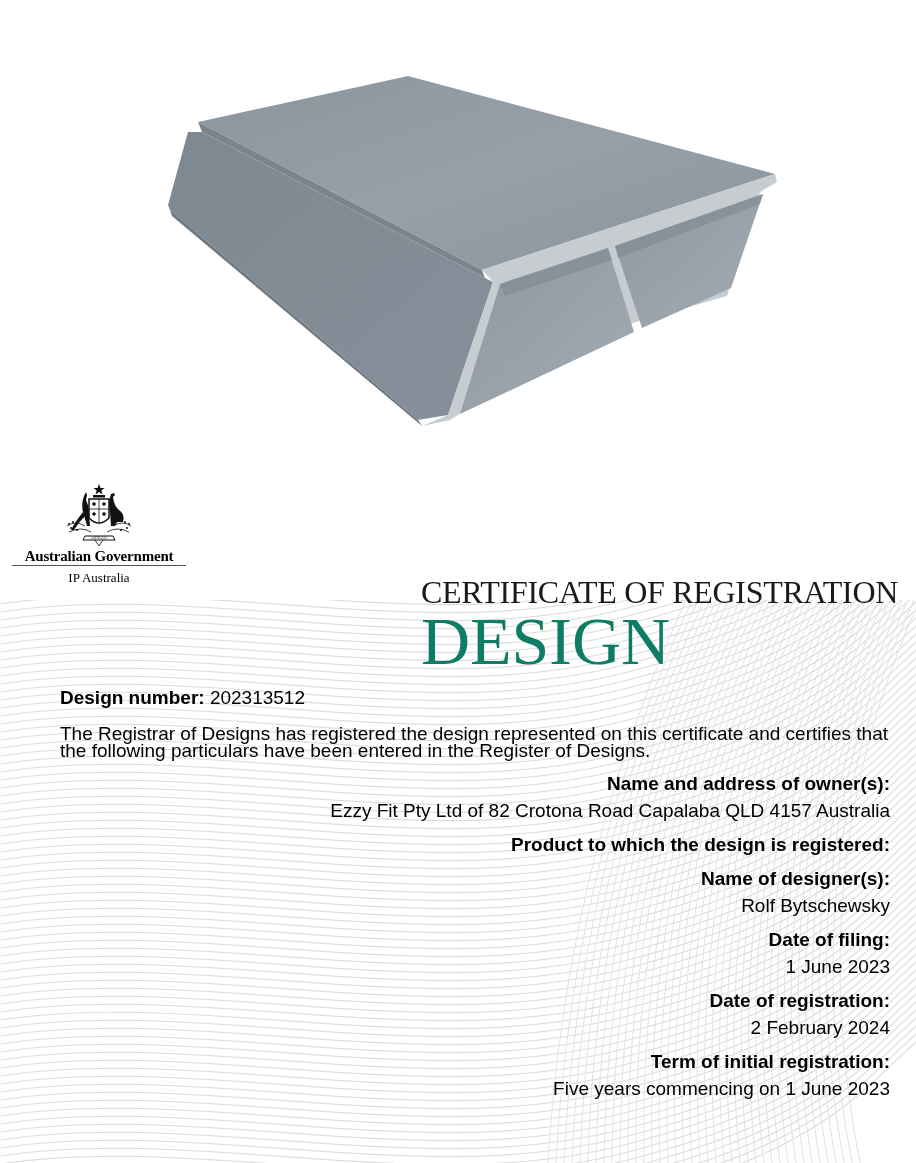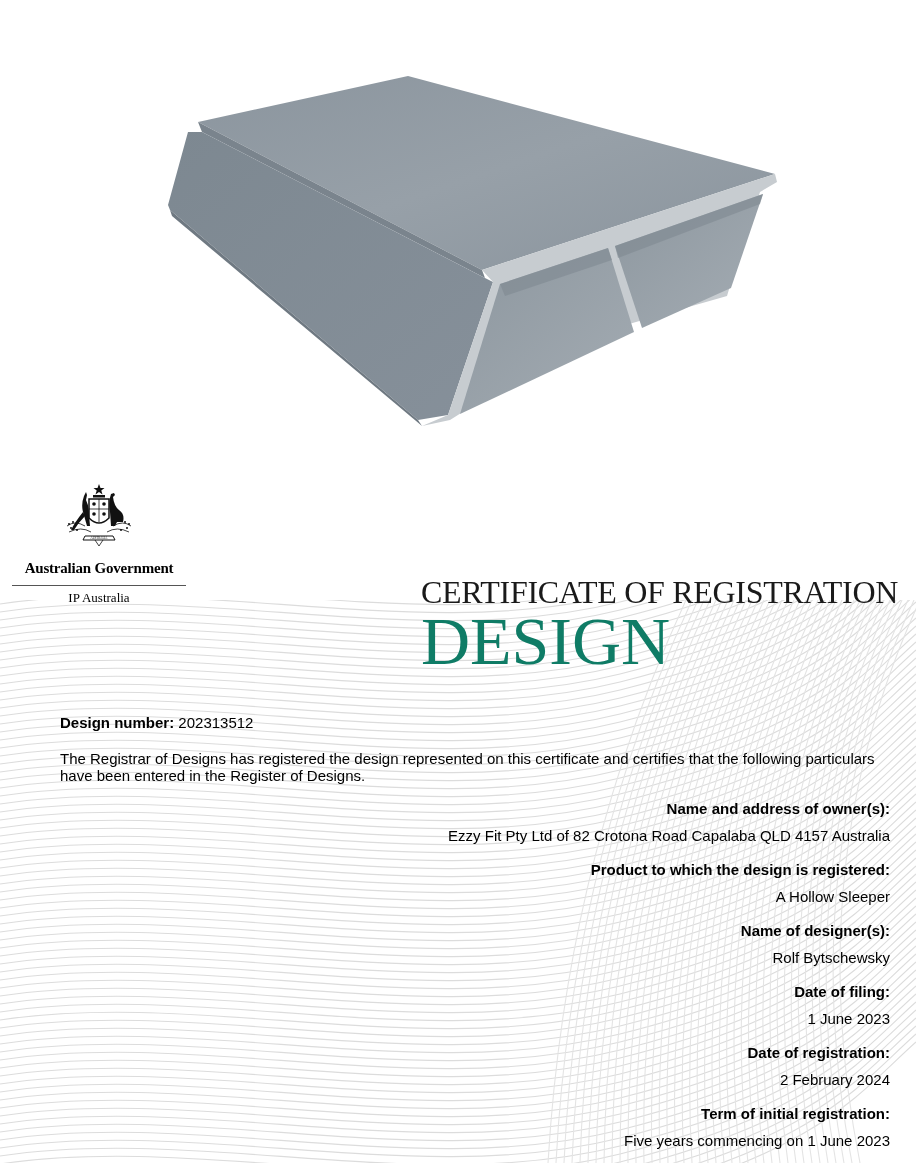--- a/index.html
+++ b/index.html
@@ -44,22 +44,22 @@
       margin: 0 auto;
       width: 80px;
       height: 66px;
     }
     .gov-name {
       font-family: "Liberation Serif", serif;
       font-weight: bold;
       font-size: 15px;
       letter-spacing: -0.2px;
       white-space: nowrap;
-      margin-top: 12px;
-      padding-bottom: 8px;
+      margin-top: 0;
+      padding-bottom: 0;
       border-bottom: 1px solid #555;
     }
     .agency-name {
       font-family: "Liberation Serif", serif;
       font-weight: normal;
       font-size: 13px;
       margin-top: 4px;
     }
     .cert-title {
       position: absolute;
@@ -81,22 +81,21 @@
       color: #0f7c66;
       line-height: 58px;
       margin-top: 2px;
     }
     .content {
       position: absolute;
       left: 60px;
       top: 689px;
       width: 830px;
       z-index: 2;
-      font-size: 15px;
-      margin-top: 25px;
+      font-size: 19px;
     }
     .design-number { line-height: 18px; }
     .design-number .lbl { font-weight: bold; }
     .intro {
       margin-top: 18px;
       line-height: 17px;
     }
     .field { margin-top: 16px; text-align: right; }
     .field .lbl {
       font-weight: bold;
@@ -326,21 +325,20 @@
     <span>202313512</span>
   </div>
   <div class="intro">The Registrar of Designs has registered the design represented on this certificate and certifies that the  following particulars have been entered in the Register of Designs.</div>
 
   <div class="field">
     <div class="lbl">Name and address of owner(s):</div>
     <div class="val">Ezzy Fit Pty Ltd of 82 Crotona Road Capalaba QLD 4157 Australia</div>
   </div>
   <div class="field">
     <div class="lbl">Product to which the design is registered:</div>
-    <div class="val">A Hollow Sleeper</div>
   </div>
   <div class="field">
     <div class="lbl">Name of designer(s):</div>
     <div class="val">Rolf Bytschewsky</div>
   </div>
   <div class="field">
     <div class="lbl">Date of filing:</div>
     <div class="val">1 June 2023</div>
   </div>
   <div class="field">

